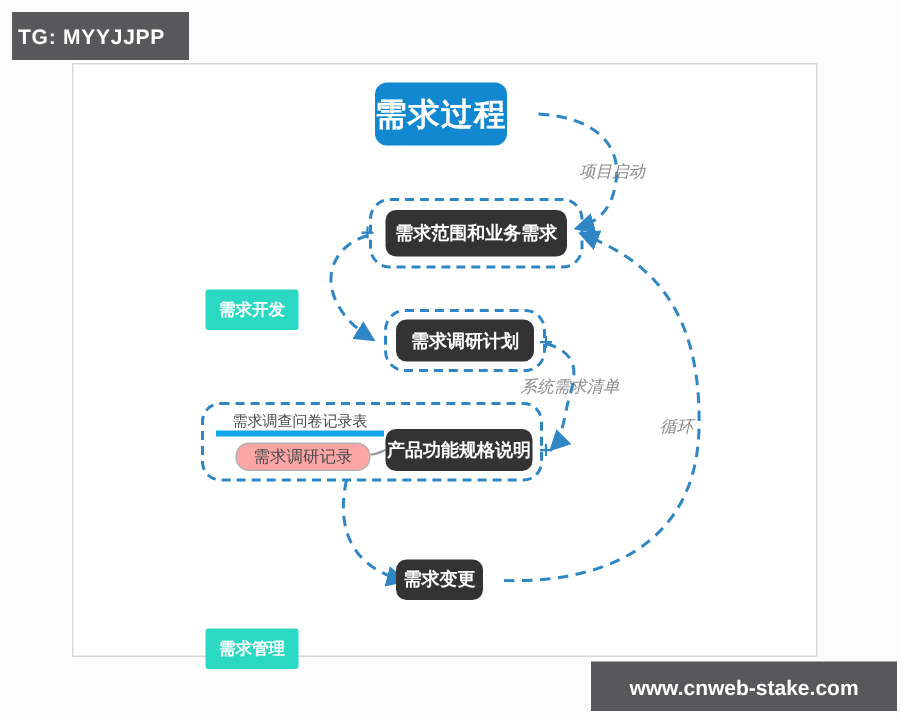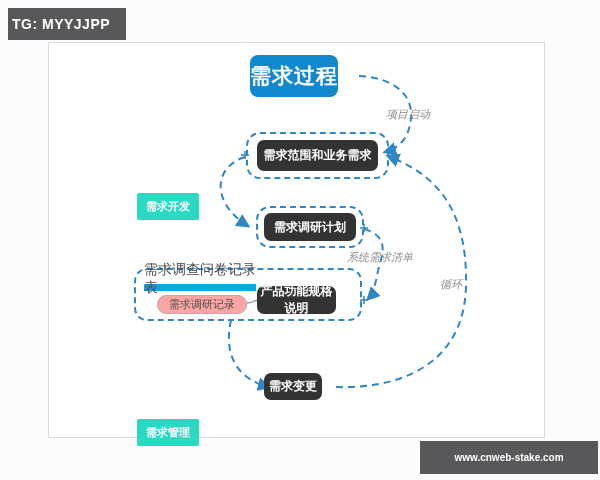--- a/index.html
+++ b/index.html
@@ -3,41 +3,41 @@
 <meta charset="utf-8">
 <style>
   * { margin:0; padding:0; box-sizing:border-box; }
   html,body { width:600px; height:480px; background:#fcfcfc; font-family:"Liberation Sans", sans-serif; overflow:hidden; position:relative; }
   .abs { position:absolute; }
 
   .frame { left:48px; top:42px; width:497px; height:396px; background:#ffffff; border:1px solid #d9d9d9; z-index:1; }
 
   .badge { background:#58585b; color:#fff; font-weight:bold; display:flex; align-items:center; z-index:6; }
   .badge-tg { left:8px; top:8px; width:118px; height:32px; font-size:14px; padding-left:4px; letter-spacing:0.5px; }
-  .badge-web { right:2px; bottom:6px; width:178px; height:33px; font-size:10px; justify-content:center; }
+  .badge-web { right:2px; bottom:6px; width:204px; height:33px; font-size:14px; justify-content:center; }
 
   svg.edges { left:0; top:0; width:600px; height:480px; z-index:2; }
 
   .node { z-index:3; display:flex; align-items:center; justify-content:center; text-align:center; }
   .title-node { left:250px; top:55px; width:88px; height:42px; background:#1188d0; color:#ffffff; font-size:21px; font-weight:bold; border-radius:8px; letter-spacing:1px; }
   .dark-node { background:#333333; color:#fff; font-weight:bold; font-size:12px; border-radius:7px; }
   .dashed-wrap { border:2px dashed #2e86c4; border-radius:14px; display:flex; align-items:center; justify-content:center; z-index:2; }
   .wrap-scope  { left:246px; top:132px; width:143px; height:47px; }
   .node-scope  { width:121px; height:31px; }
   .wrap-system { left:256px; top:206px; width:108px; height:42px; }
   .node-system { width:92px; height:28px; }
-  .node-spec   { left:257px; top:286px; width:79px; height:28px; }
+  .node-spec   { left:257px; top:286px; width:98px; height:28px; }
   .node-change { left:264px; top:373px; width:58px; height:27px; }
 
   .teal-node { background:#2bd9c2; color:#fff; font-weight:bold; font-size:11px; border-radius:2px; }
   .node-dev  { left:137px; top:193px; width:62px; height:27px; }
   .node-mgmt { left:137px; top:375px; width:62px; height:27px;margin-top:44px; }
 
   .group-rect { left:134px; top:268px; width:228px; height:53px; border:2px dashed #2e86c4; border-radius:13px; z-index:2; }
-  .survey-form { left:144px; top:274px; width:112px; height:17px; font-size:14px; color:#4a4a4a; border-bottom:7px solid #0ea5e9; z-index:3; display:flex; align-items:center; justify-content:center; }
+  .survey-form { left:144px; top:274px; width:112px; height:17px; font-size:10px; color:#4a4a4a; border-bottom:4px solid #0ea5e9; z-index:3; display:flex; align-items:center; justify-content:center; }
   .survey-record { left:157px; top:295px; width:90px; height:19px; font-size:11px; color:#4a4a4a; border:1px solid #b0b0b0; border-radius:9px; background:#fca5a5; z-index:3; display:flex; align-items:center; justify-content:center; }
 
   .edge-label { font-size:11px; font-style:italic; color:#8a8a8a; z-index:4; white-space:nowrap; }
   .lbl-kickoff { left:386px; top:107px;font-family:Liberation Mono, monospace; }
   .lbl-plan    { left:347px; top:250px; }
   .lbl-loop    { left:440px; top:277px; }
 </style>
 </head>
 <body>
 

